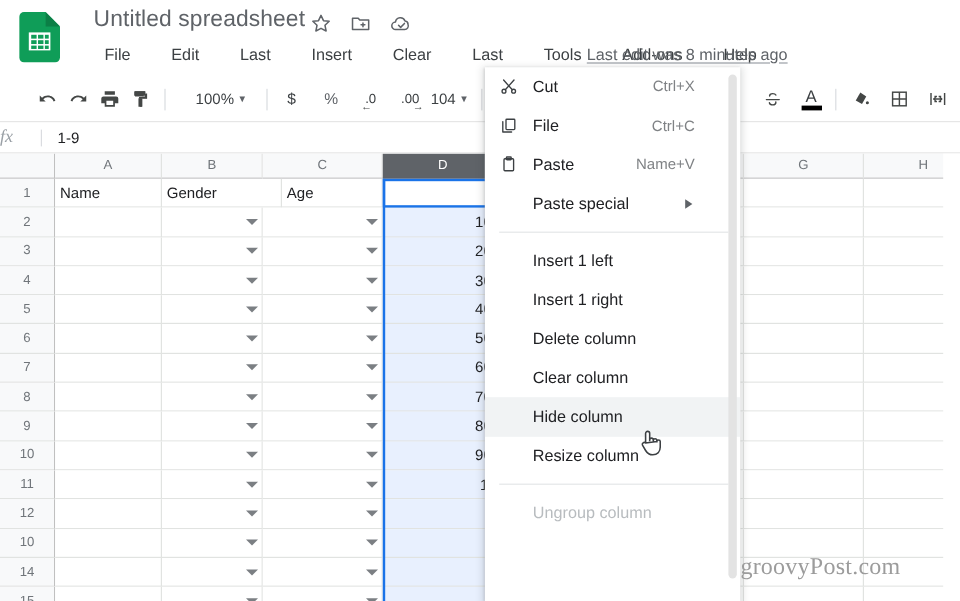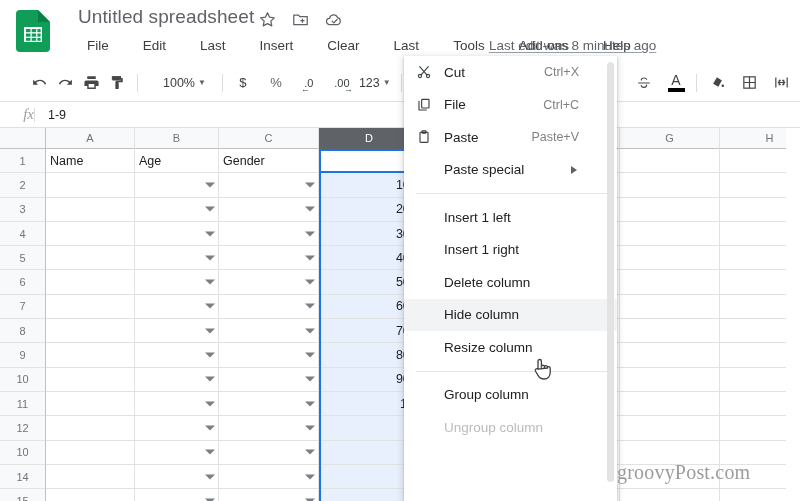--- a/index.html
+++ b/index.html
@@ -53,21 +53,21 @@
   .tb-sep { width:1px; height:18px; background:#dadce0; flex:none; margin:0 7px; }
   .zoom-box { display:flex; align-items:center; gap:3px; color:#3c4043; font-size:12.5px; flex:none; }
   .zoom-box .caret { font-size:8px; color:#5f6368; }
   .tb-text { font-size:13px; color:#3c4043; display:flex; align-items:center; justify-content:center; flex:none; }
 
   
   .formulabar {
     position:absolute; left:0; top:102px; width:800px; height:26px;
     background:#fff; border-bottom:1px solid #e0e0e0; display:flex; align-items:center;
   }
-  .fx { width:34px; text-align:right; font-style:italic; font-family:"Liberation Serif", serif;
+  .fx { width:34px; text-align:left; font-style:italic; font-family:"Liberation Serif", serif;
         font-size:15px; color:#9aa0a6; }
   .fbar-sep { width:1px; height:14px; background:#dadce0; }
   .fbar-value { padding-left:13px; font-size:12.5px; color:#202124; }
 
   
   .grid-wrap { position:absolute; left:0; top:128px; width:800px; height:373px; overflow:hidden; background:#fff; }
   .corner-box {
     position:absolute; left:0; top:0; width:46px; height:21px;
     background:#f8f9fa; border-right:1px solid #c0c0c0; border-bottom:1px solid #c0c0c0;
   }
@@ -245,21 +245,21 @@
       <span style="font-size:11px;">.0</span>
       <span style="position:absolute;left:5px;bottom:2px;font-size:9px;color:#444746;">←</span>
     </div>
     <div style="width:6px;flex:none;"></div>
     <div class="tb-text" style="width:28px;height:26px;position:relative;">
       <span style="font-size:11px;">.00</span>
       <span style="position:absolute;right:3px;bottom:2px;font-size:9px;color:#444746;">→</span>
     </div>
     <div style="width:3px;flex:none;"></div>
     <div class="zoom-box">
-      <span>123</span>
+      <span>104</span>
       <span class="caret">▼</span>
     </div>
     <div class="tb-sep" style="margin-left:10px;"></div>
 
     <div style="flex:1"></div>
     <div class="tb-text" style="width:26px;height:26px;font-style:italic;font-family:'Liberation Serif',serif;font-size:15px;">
         <span>I</span>
       </div>
     <div style="width:6px;flex:none;"></div>
     <div class="tb-icon">
@@ -337,25 +337,25 @@
       <div class="rowhead">14</div>
       <div class="rowhead">15</div>
 
     </div>
 
     <div class="cells" id="cells">
         <div class="cellrow">
           <div class="cell bold" style="width: 89px;">
             <span>Name</span>
           </div>
+          <div class="cell bold" style="width: 100px;">
+            <span>Gender</span>
+          </div>
           <div class="cell bold" style="width: 84px;">
             <span>Age</span>
-          </div>
-          <div class="cell bold" style="width: 100px;">
-            <span>Gender</span>
           </div>
           <div class="cell selcol anchor" style="width: 101px;">
             <span>1</span>
           </div>
           <div class="cell" style="width: 100px;"></div>
           <div class="cell" style="width: 100px;"></div>
           <div class="cell" style="width: 100px;"></div>
           <div class="cell" style="width: 100px;"></div>
         </div>
         <div class="cellrow">
@@ -608,51 +608,51 @@
     </div>
 
     <div class="mi">
       <span class="mi-icon">
         <svg width="16" height="16" viewBox="0 0 24 24" fill="none" stroke="#3c4043" stroke-width="1.7">
           <rect x="6" y="5" width="12" height="15" rx="1.2"></rect>
           <rect x="9" y="2.8" width="6" height="3.4" rx="0.8"></rect>
         </svg>
       </span>
       <span>Paste</span>
-      <span class="accel">Paste+V</span>
+      <span class="accel">Name+V</span>
     </div>
 
     <div class="mi">
       <span>Paste special</span>
       <span class="submarrow"></span>
     </div>
 
     <div class="mdiv"></div>
 
     <div class="mi">
       <span>Insert 1 left</span>
     </div>
     <div class="mi">
       <span>Insert 1 right</span>
     </div>
     <div class="mi">
       <span>Delete column</span>
     </div>
+    <div class="mi">
+      <span>Clear column</span>
+    </div>
     <div class="mi hover">
       <span>Hide column</span>
     </div>
     <div class="mi">
       <span>Resize column</span>
     </div>
 
     <div class="mdiv"></div>
 
-    <div class="mi">
-      <span>Group column</span>
-    </div>
     <div class="mi disabled">
       <span>Ungroup column</span>
     </div>
 
     <div class="menu-scrollbar">
       <div class="thumb"></div>
     </div>
   </div>
 
   <div class="cursor">

